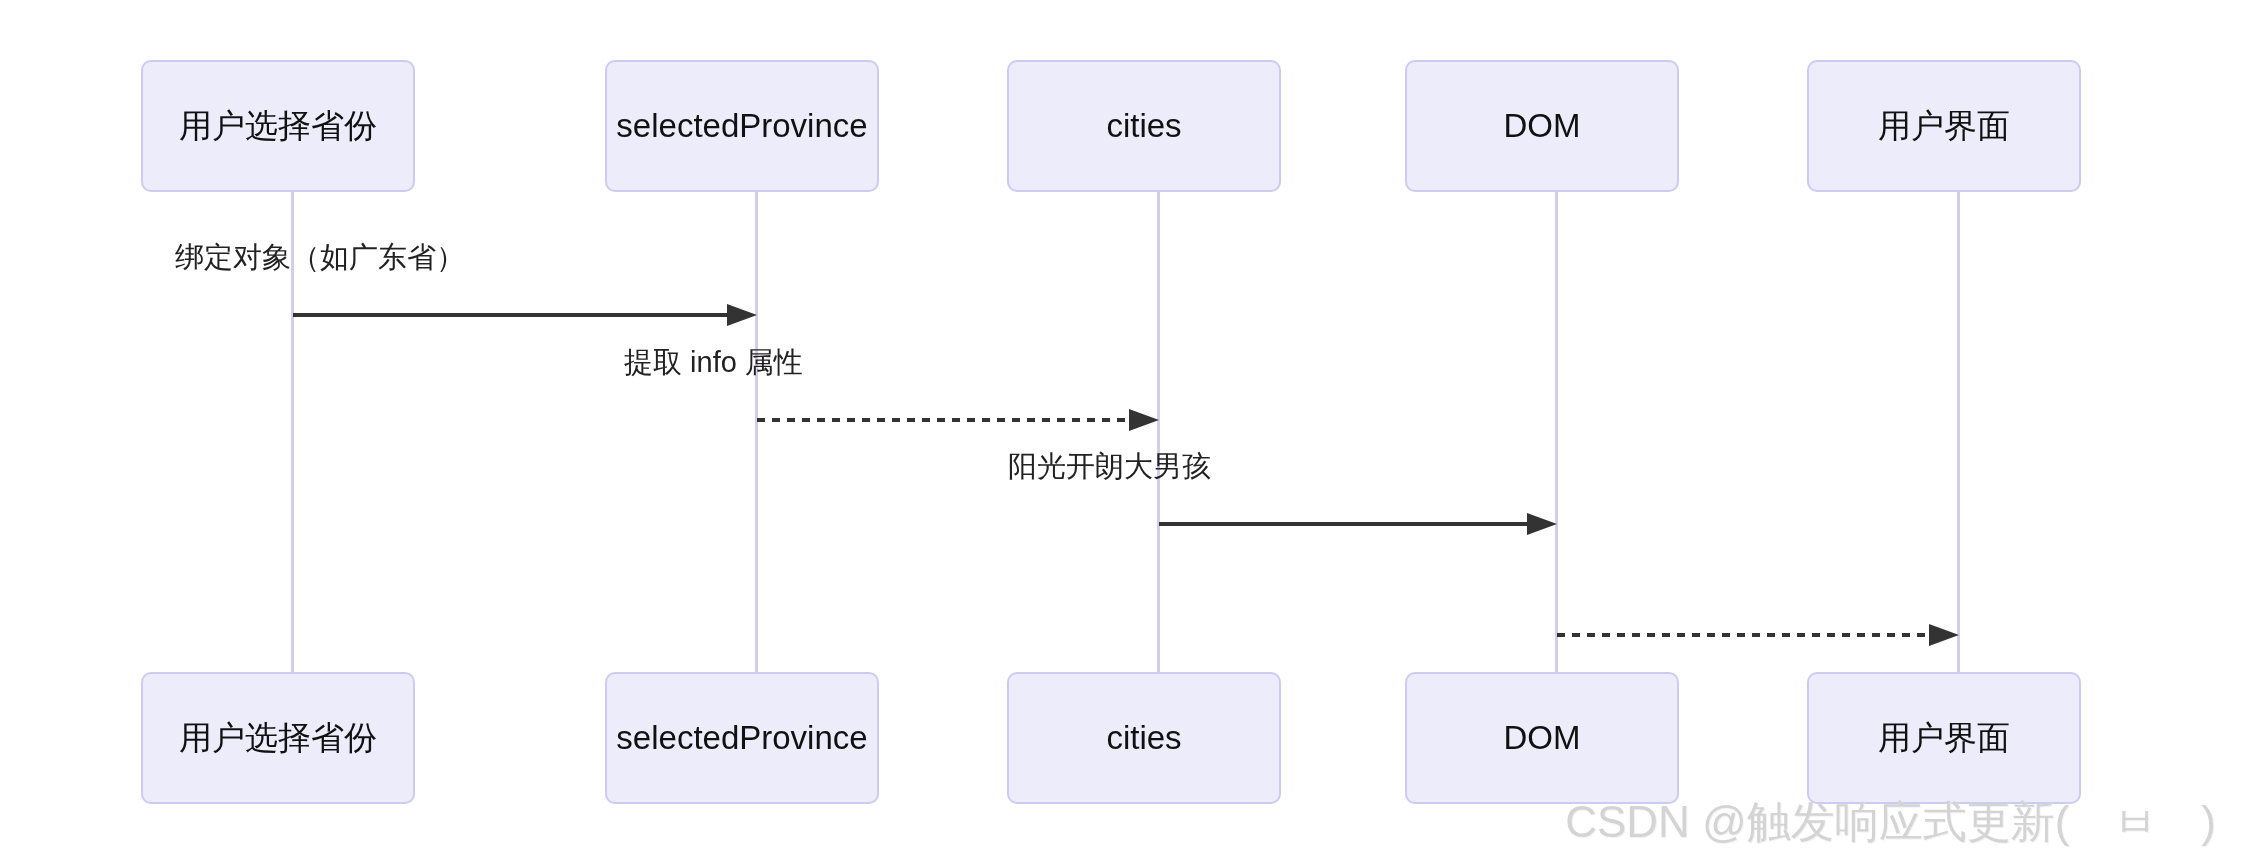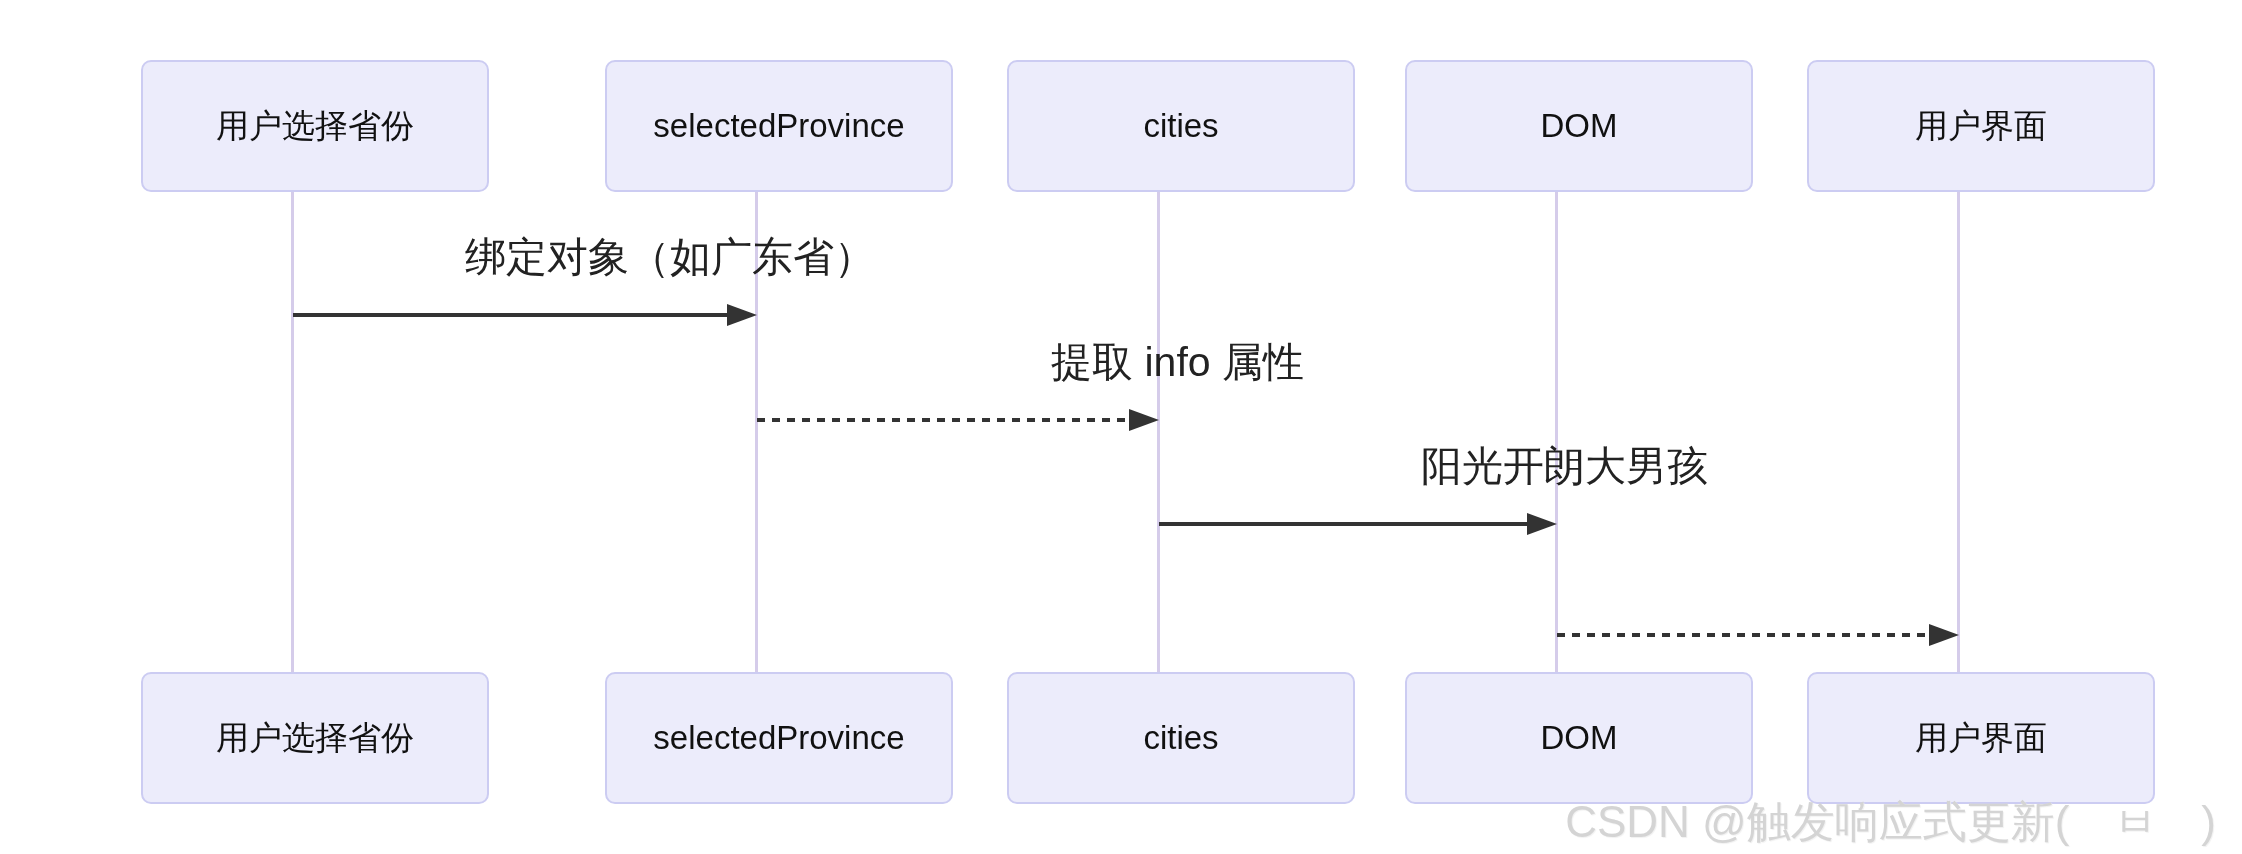--- a/index.html
+++ b/index.html
@@ -19,36 +19,36 @@
     font-family:"Liberation Sans","DejaVu Sans",sans-serif;
     color:var(--text);
   }
   .lifeline{
     position:absolute;
     top:190px;height:484px;width:3px;
     background:var(--lifeline);
   }
   .actor{
     position:absolute;
-    width:348px;height:132px;
+    width:274px;height:132px;
     box-sizing:border-box;
     background:var(--actor-fill);
     border:2px solid var(--actor-border);
     border-radius:10px;
     display:flex;align-items:center;justify-content:center;
     font-size:33px;
     color:#111111;
   }
   .actor.top{top:60px;}
   .actor.bottom{top:672px;}
   .msg-label{
     position:absolute;
     width:700px;
-    text-align:right;
-    font-size:41px;
+    text-align:left;
+    font-size:29px;
     line-height:46px;
     color:var(--text);
     white-space:nowrap;
   }
   .msg-line{
     position:absolute;
     height:4px;
   }
   .msg-line.solid{background:var(--arrow);}
   .msg-line.dashed{
@@ -111,21 +111,21 @@
     <span>DOM</span>
   </div>
   <div class="actor bottom" style="left:1807px">
     <span>用户界面</span>
   </div>
 
   <div class="msg-label" style="left:175px;top:234px">绑定对象（如广东省）</div>
   <div class="msg-line solid" style="left:293px;top:313px;width:438px"></div>
   <div class="arrow-head" style="left:727px;top:304px"></div>
 
-  <div class="msg-label" style="left:604px;top:339px">提取 info 属性</div>
+  <div class="msg-label" style="left:624px;top:339px">提取 info 属性</div>
   <div class="msg-line dashed" style="left:757px;top:418px;width:376px"></div>
   <div class="arrow-head" style="left:1129px;top:409px"></div>
 
   <div class="msg-label" style="left:1008px;top:443px">阳光开朗大男孩</div>
   <div class="msg-line solid" style="left:1159px;top:522px;width:372px"></div>
   <div class="arrow-head" style="left:1527px;top:513px"></div>
 
   <div class="msg-line dashed" style="left:1557px;top:633px;width:376px"></div>
   <div class="arrow-head" style="left:1929px;top:624px"></div>
 

